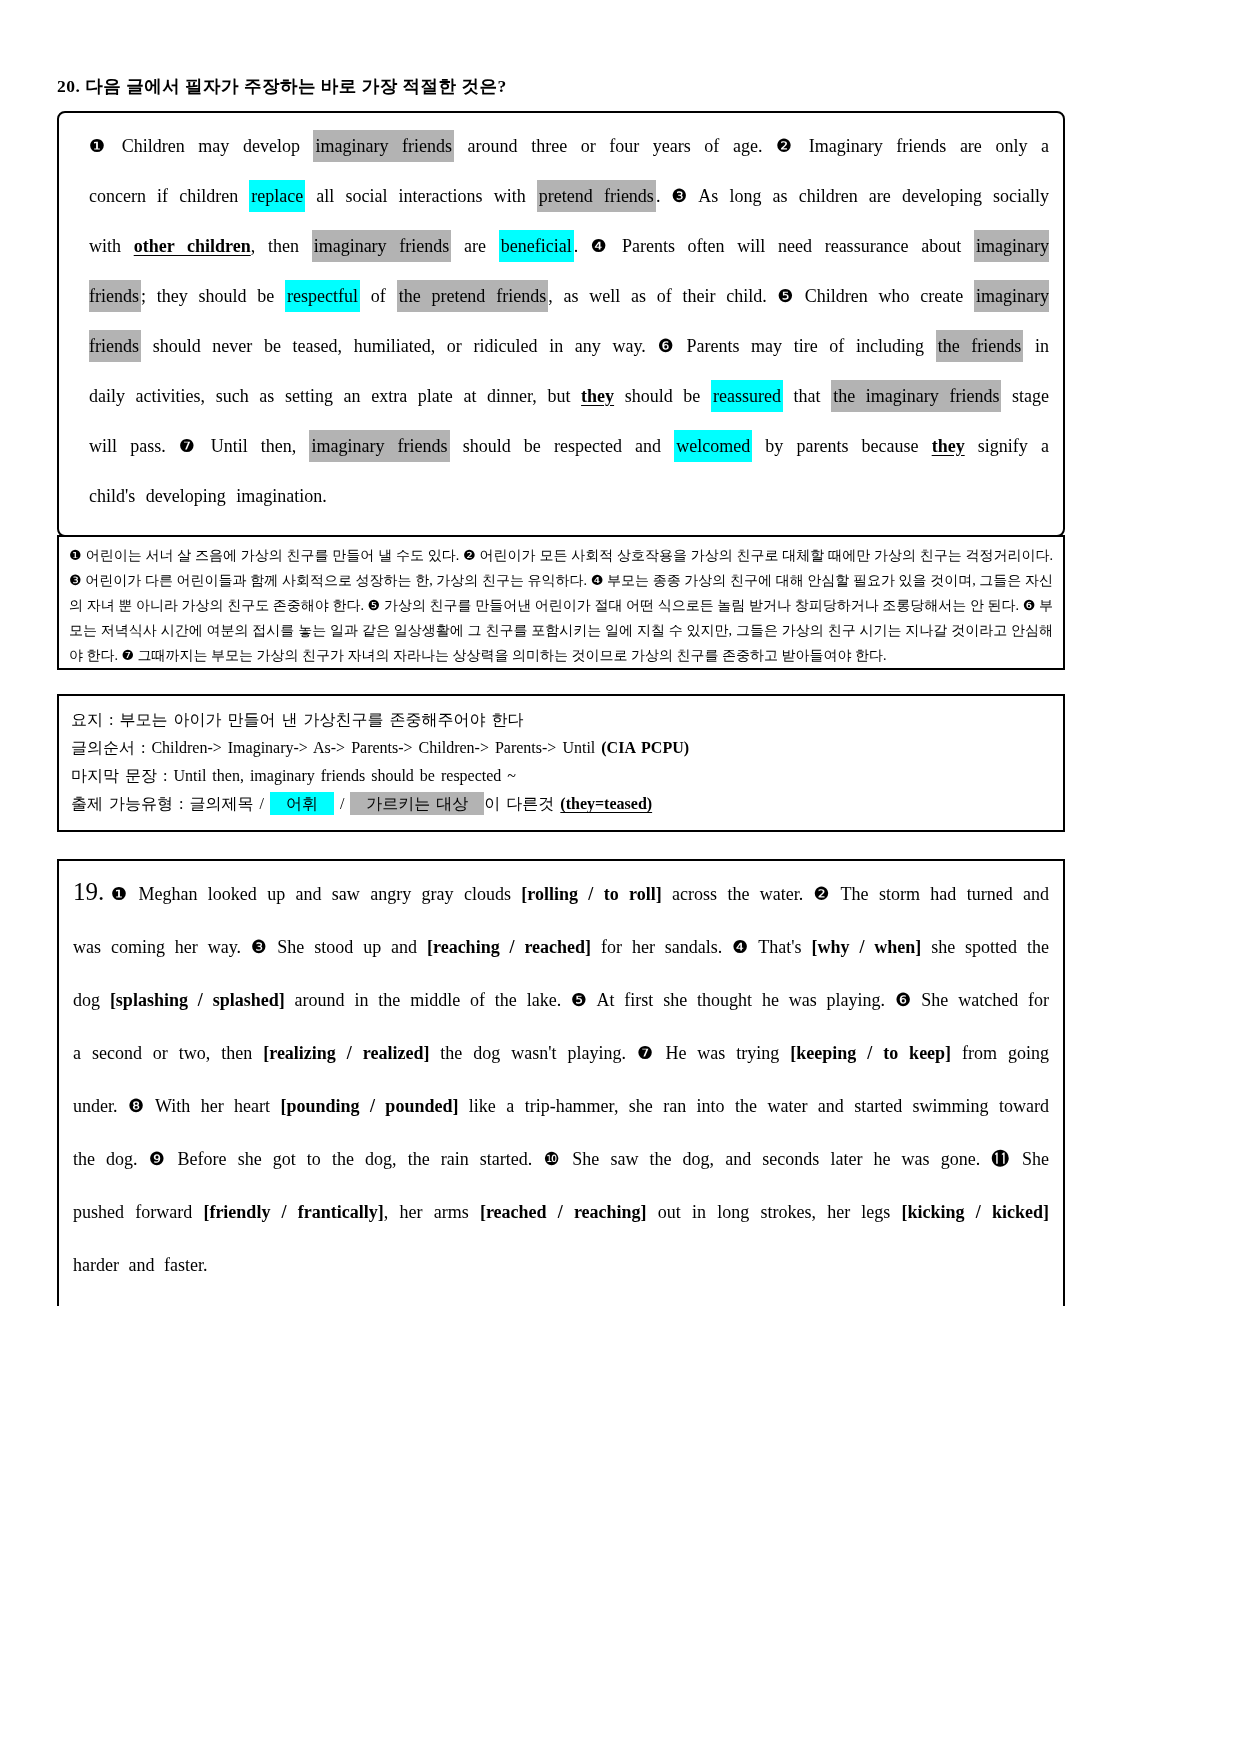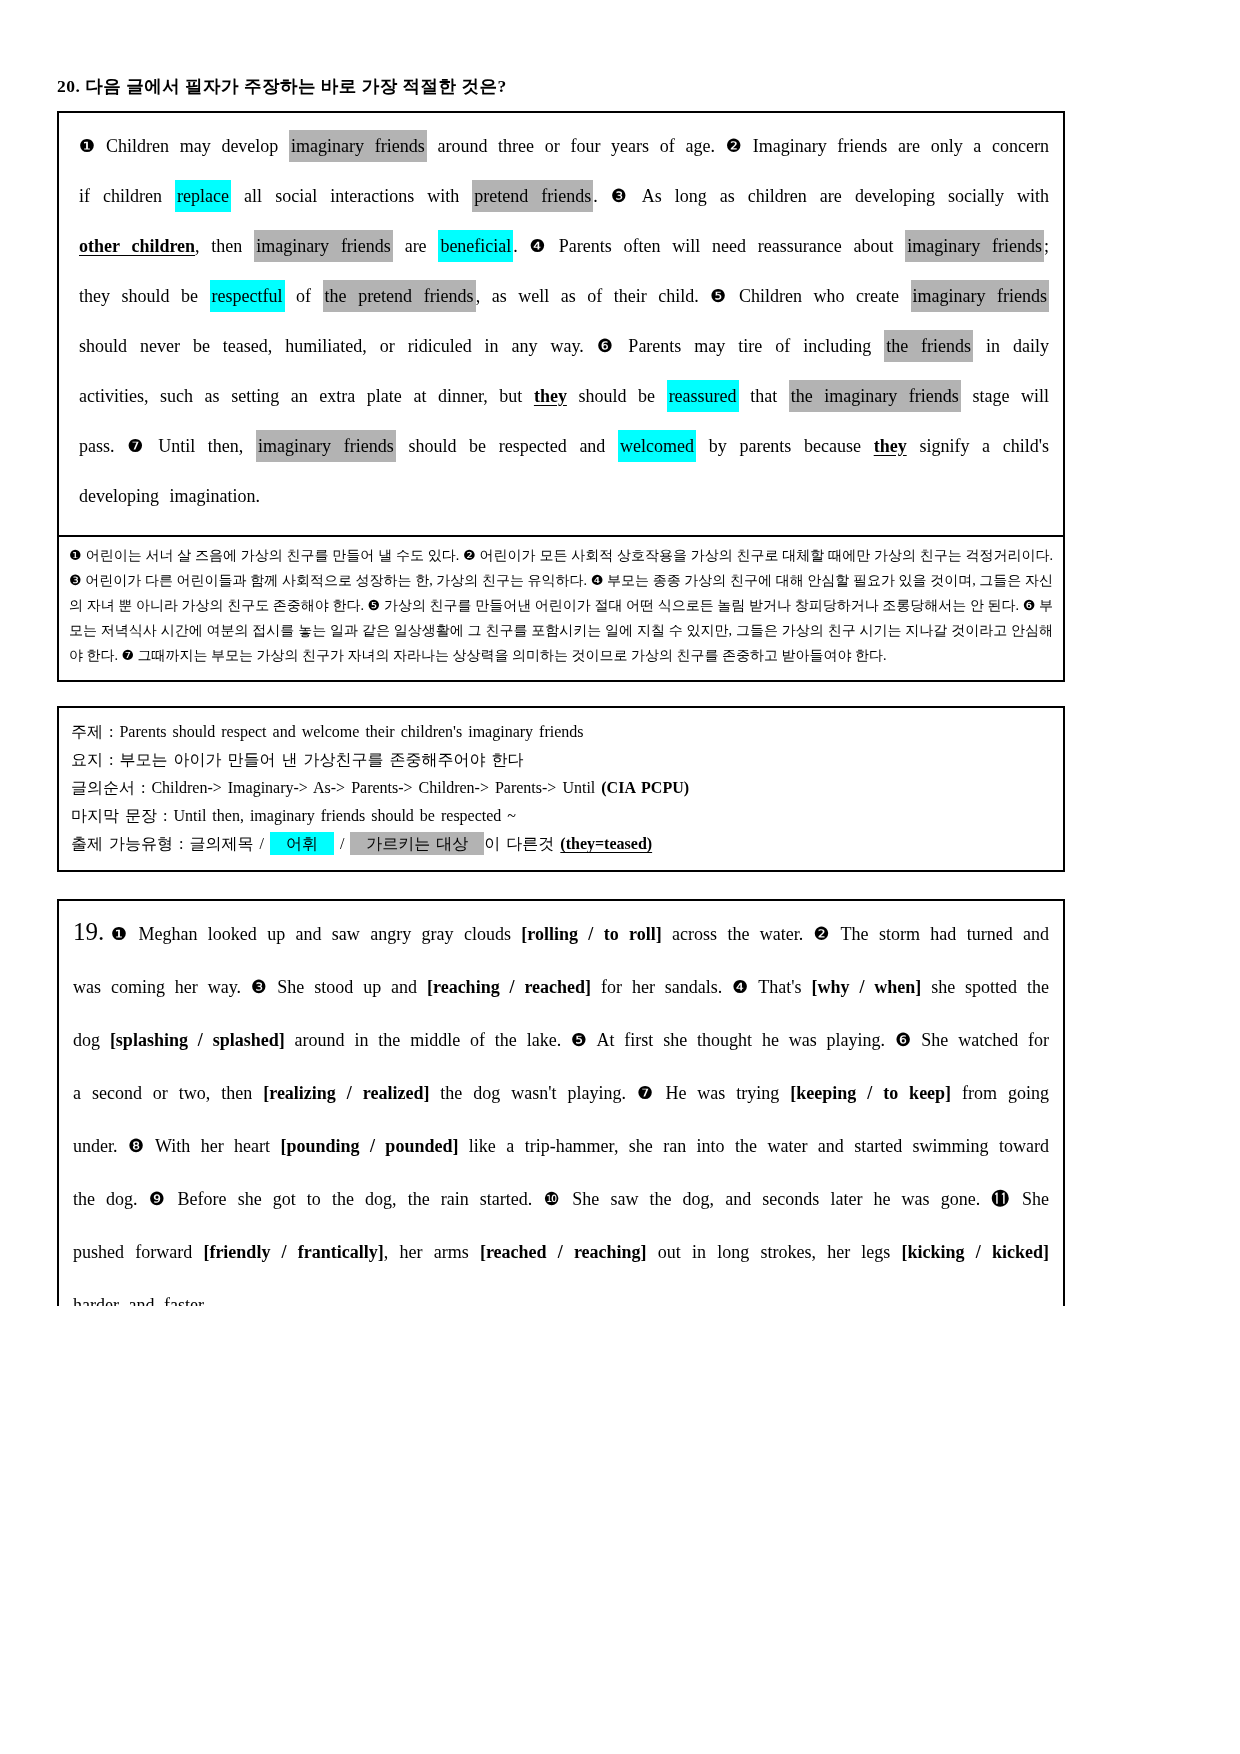--- a/index.html
+++ b/index.html
@@ -24,31 +24,31 @@
     margin: 0 0 13px 0;
     letter-spacing: 0.5px;
   }
   .box {
     border: 2px solid #000000;
     background: #ffffff;
   }
   .box p { margin: 0; }
 
   
-  .box-english { padding: 8px 14px 14px 20px; }
+  .box-english { padding: 8px 14px 14px 30px; border-radius: 8px; }
   .box-english p {
     font-size: 18px;
     line-height: 50px;
     text-align: justify;
     word-spacing: 6px;
   }
   .box-english .seg-g, .box-english .seg-c { padding: 6px 2px; }
 
   
-  .box-korean { margin-top: -2px; padding: 6px 10px 12px 10px; }
+  .box-korean { margin-top: -2px; padding: 6px 10px 0 10px; }
   .box-korean p {
     font-size: 14px;
     line-height: 25px;
     text-align: justify;
   }
 
   
   .box-summary { margin-top: 24px; padding: 10px 12px 12px 12px; }
   .box-summary p {
     font-size: 16px;
@@ -84,21 +84,20 @@
 
     <div class="box box-english">
       <p><span class="seg seg-n">❶ Children may develop </span><span class="seg seg-g">imaginary friends</span><span class="seg seg-n"> around three or four years of age. ❷ Imaginary friends are only a concern if children </span><span class="seg seg-c">replace</span><span class="seg seg-n"> all social interactions with </span><span class="seg seg-g">pretend friends</span><span class="seg seg-n">. ❸ As long as children are developing socially with </span><span class="seg seg-bu">other children</span><span class="seg seg-n">, then </span><span class="seg seg-g">imaginary friends</span><span class="seg seg-n"> are </span><span class="seg seg-c">beneficial</span><span class="seg seg-n">. ❹ Parents often will need reassurance about </span><span class="seg seg-g">imaginary friends</span><span class="seg seg-n">; they should be </span><span class="seg seg-c">respectful</span><span class="seg seg-n"> of </span><span class="seg seg-g">the pretend friends</span><span class="seg seg-n">, as well as of their child. ❺ Children who create </span><span class="seg seg-g">imaginary friends</span><span class="seg seg-n"> should never be teased, humiliated, or ridiculed in any way. ❻ Parents may tire of including </span><span class="seg seg-g">the friends</span><span class="seg seg-n"> in daily activities, such as setting an extra plate at dinner, but </span><span class="seg seg-bu">they</span><span class="seg seg-n"> should be </span><span class="seg seg-c">reassured</span><span class="seg seg-n"> that </span><span class="seg seg-g">the imaginary friends</span><span class="seg seg-n"> stage will pass. ❼ Until then, </span><span class="seg seg-g">imaginary friends</span><span class="seg seg-n"> should be respected and </span><span class="seg seg-c">welcomed</span><span class="seg seg-n"> by parents because </span><span class="seg seg-bu">they</span><span class="seg seg-n"> signify a child's developing imagination.</span></p>
     </div>
 
     <div class="box box-korean">
       <p>❶ 어린이는 서너 살 즈음에 가상의 친구를 만들어 낼 수도 있다. ❷ 어린이가 모든 사회적 상호작용을 가상의 친구로 대체할 때에만 가상의 친구는 걱정거리이다. ❸ 어린이가 다른 어린이들과 함께 사회적으로 성장하는 한, 가상의 친구는 유익하다. ❹ 부모는 종종 가상의 친구에 대해 안심할 필요가 있을 것이며, 그들은 자신의 자녀 뿐 아니라 가상의 친구도 존중해야 한다. ❺ 가상의 친구를 만들어낸 어린이가 절대 어떤 식으로든 놀림 받거나 창피당하거나 조롱당해서는 안 된다. ❻ 부모는 저녁식사 시간에 여분의 접시를 놓는 일과 같은 일상생활에 그 친구를 포함시키는 일에 지칠 수 있지만, 그들은 가상의 친구 시기는 지나갈 것이라고 안심해야 한다. ❼ 그때까지는 부모는 가상의 친구가 자녀의 자라나는 상상력을 의미하는 것이므로 가상의 친구를 존중하고 받아들여야 한다.</p>
     </div>
 
     <div class="box box-summary">
-      <p><span class="seg seg-n">주제 : Parents should respect and welcome their children's imaginary friends</span></p>
       <p><span class="seg seg-n">요지 : 부모는 아이가 만들어 낸 가상친구를 존중해주어야 한다</span></p>
       <p><span class="seg seg-n">글의순서 : Children-&gt; Imaginary-&gt; As-&gt; Parents-&gt; Children-&gt; Parents-&gt; Until </span><span class="seg seg-b">(CIA PCPU)</span></p>
       <p><span class="seg seg-n">마지막 문장 : Until then, imaginary friends should be respected ~</span></p>
       <p><span class="seg seg-n">출제 가능유형 : 글의제목 / </span><span class="seg seg-c">어휘</span><span class="seg seg-n"> / </span><span class="seg seg-g">가르키는 대상</span><span class="seg seg-n">이 다른것 </span><span class="seg seg-bu">(they=teased)</span></p>
     </div>
 
     <div class="box box-q19">
       <p><span class="q19num">19.</span><span><span class="seg seg-n">❶ Meghan looked up and saw angry gray clouds </span><span class="seg seg-b">[rolling / to roll]</span><span class="seg seg-n"> across the water. ❷ The storm had turned and was coming her way. ❸ She stood up and </span><span class="seg seg-b">[reaching / reached]</span><span class="seg seg-n"> for her sandals. ❹ That's </span><span class="seg seg-b">[why / when]</span><span class="seg seg-n"> she spotted the dog </span><span class="seg seg-b">[splashing / splashed]</span><span class="seg seg-n"> around in the middle of the lake. ❺ At first she thought he was playing. ❻ She watched for a second or two, then </span><span class="seg seg-b">[realizing / realized]</span><span class="seg seg-n"> the dog wasn't playing. ❼ He was trying </span><span class="seg seg-b">[keeping / to keep]</span><span class="seg seg-n"> from going under. ❽ With her heart </span><span class="seg seg-b">[pounding / pounded]</span><span class="seg seg-n"> like a trip-hammer, she ran into the water and started swimming toward the dog. ❾ Before she got to the dog, the rain started. ❿ She saw the dog, and seconds later he was gone. ⓫ She pushed forward </span><span class="seg seg-b">[friendly / frantically]</span><span class="seg seg-n">, her arms </span><span class="seg seg-b">[reached / reaching]</span><span class="seg seg-n"> out in long strokes, her legs </span><span class="seg seg-b">[kicking / kicked]</span><span class="seg seg-n"> harder and faster.</span></span></p>
     </div>
 

